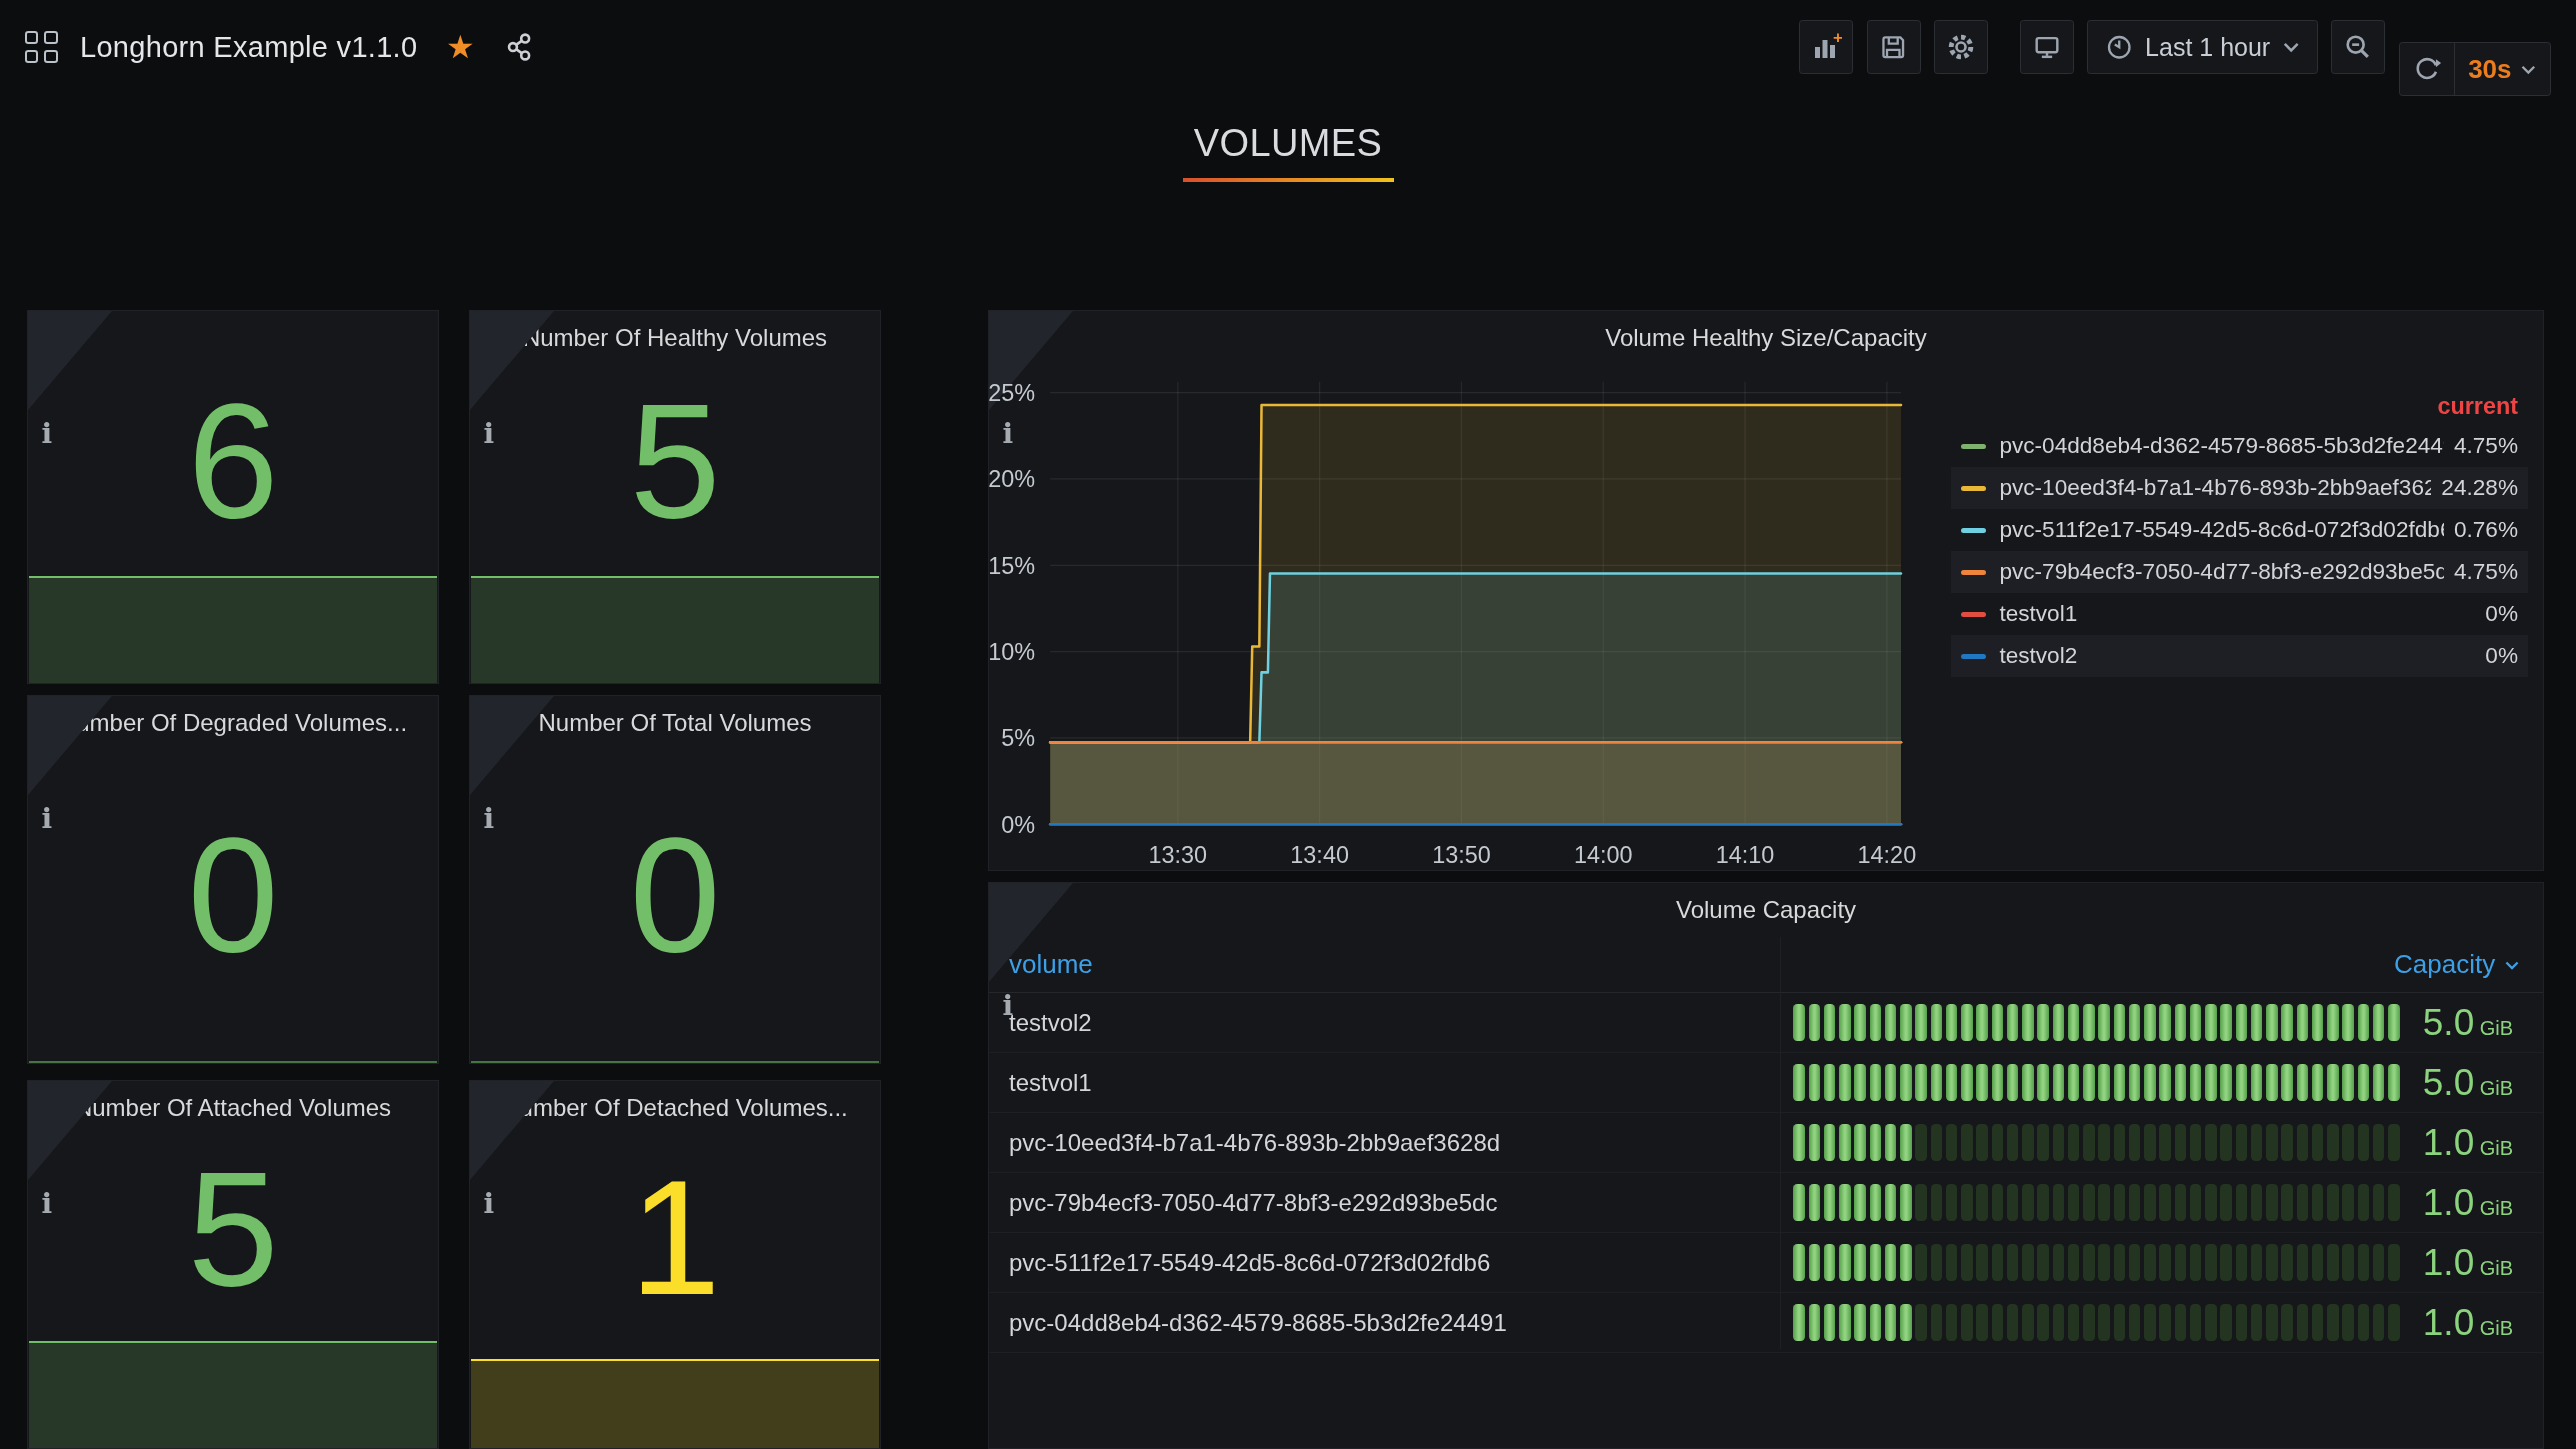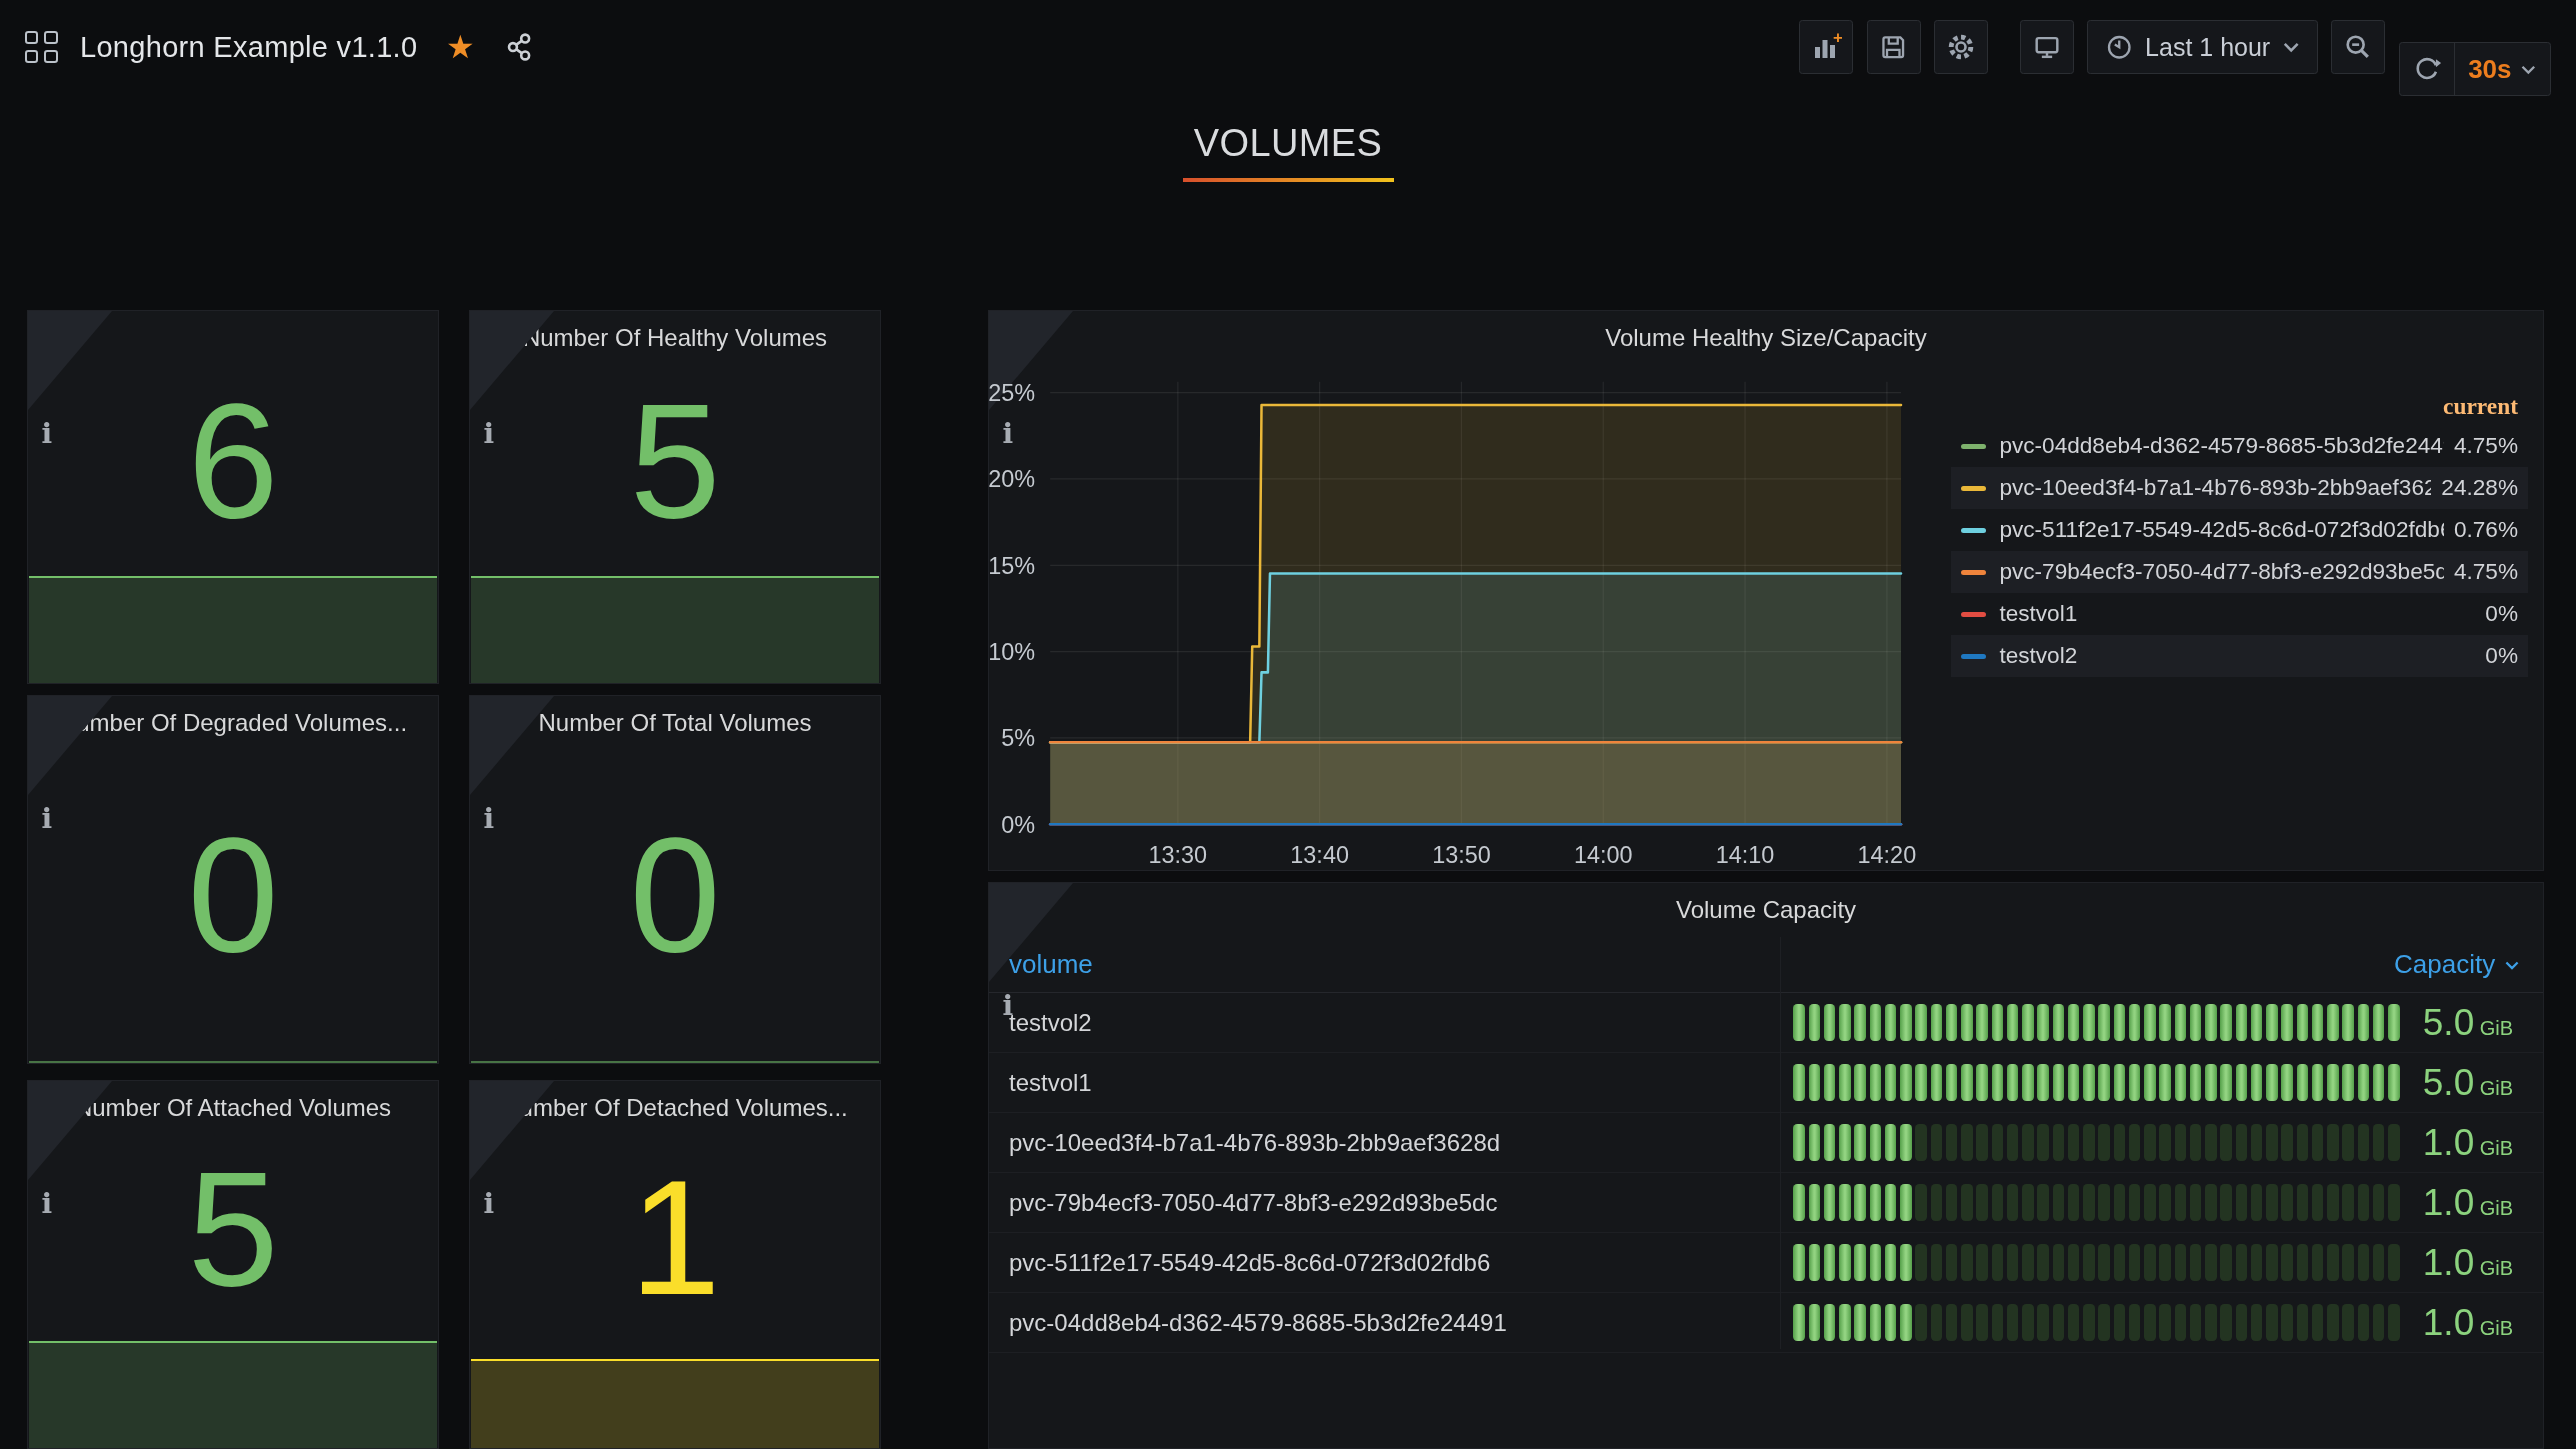--- a/index.html
+++ b/index.html
@@ -39,21 +39,21 @@
   .stat-body{position:absolute;left:0;right:0;top:33px;display:flex;align-items:center;justify-content:center;}
   .stat-value{font-size:164px;font-weight:500;line-height:1;}
   .spark{position:absolute;left:0.8px;right:0.8px;bottom:0;}
   .spark-tall{height:105px;}
   .spark-mid{height:87px;}
   .spark-flat{height:2.5px;}
   
   #chart-svg text{fill:#c5cad0;font-size:28px;font-family:"Liberation Sans",sans-serif;}
   .legend{position:absolute;left:962px;right:15px;top:77px;}
   .legend-cur{height:37px;display:flex;align-items:center;justify-content:flex-end;padding:0 10px;
-              color:#fdba74;font-size:23.4px;font-weight:700;font-family:Liberation Serif, serif;}
+              color:#ef4444;font-size:23.4px;font-weight:700;}
   .lrow{height:42px;display:flex;align-items:center;padding:0 10px;font-size:22.6px;color:#d2d4d8;}
   .lrow:nth-child(even){background:#1d1f24;}
   .lswatch{width:25px;height:5px;border-radius:2.5px;margin-right:13.4px;flex:none;}
   .lname{flex:1;white-space:nowrap;overflow:hidden;}
   .lval{margin-left:10px;}
   
   .vc-wrap{position:absolute;top:54px;left:0;right:0;}
   .vc-head{display:flex;height:55px;align-items:center;border-bottom:1.3px solid #25272c;}
   .vc-col1{width:791px;box-sizing:border-box;padding-left:20px;}
   .vc-head .vc-col1{color:#3da0e7;font-size:26px;}

